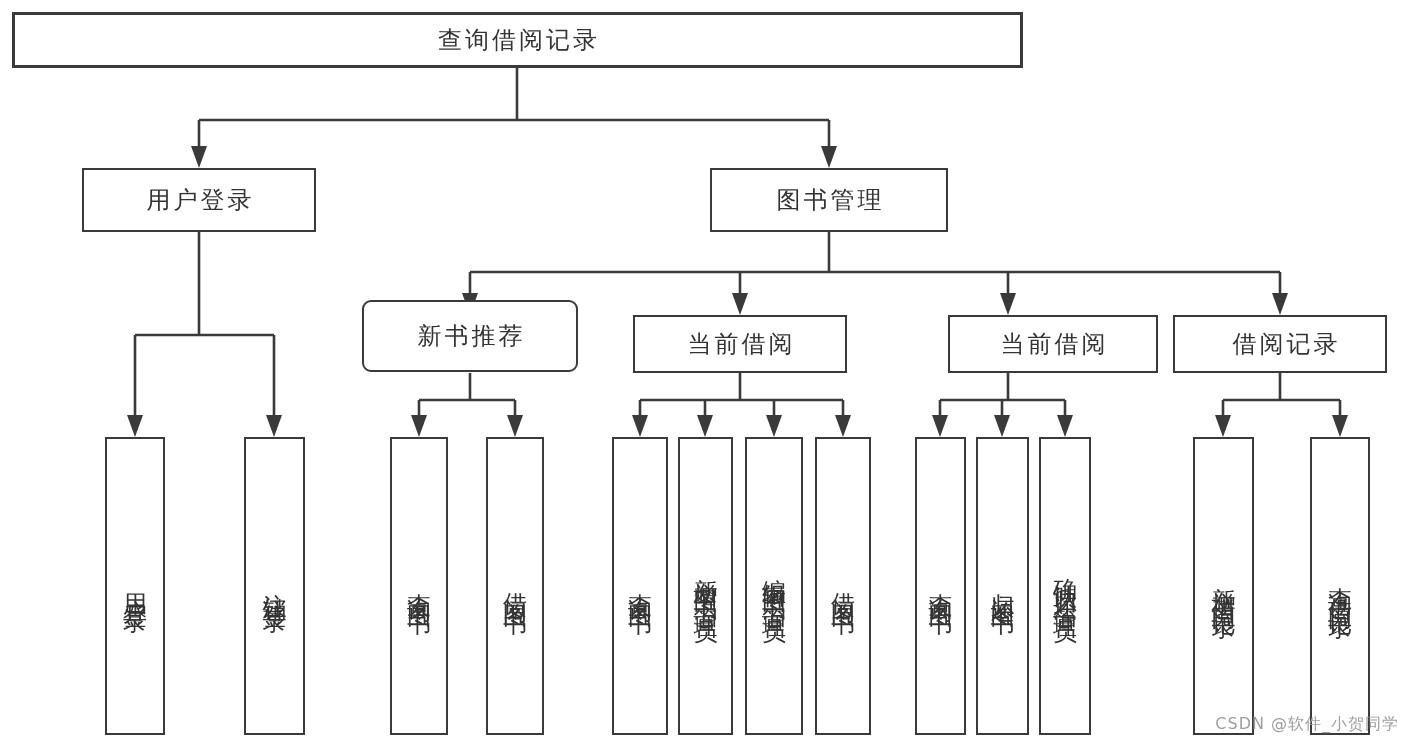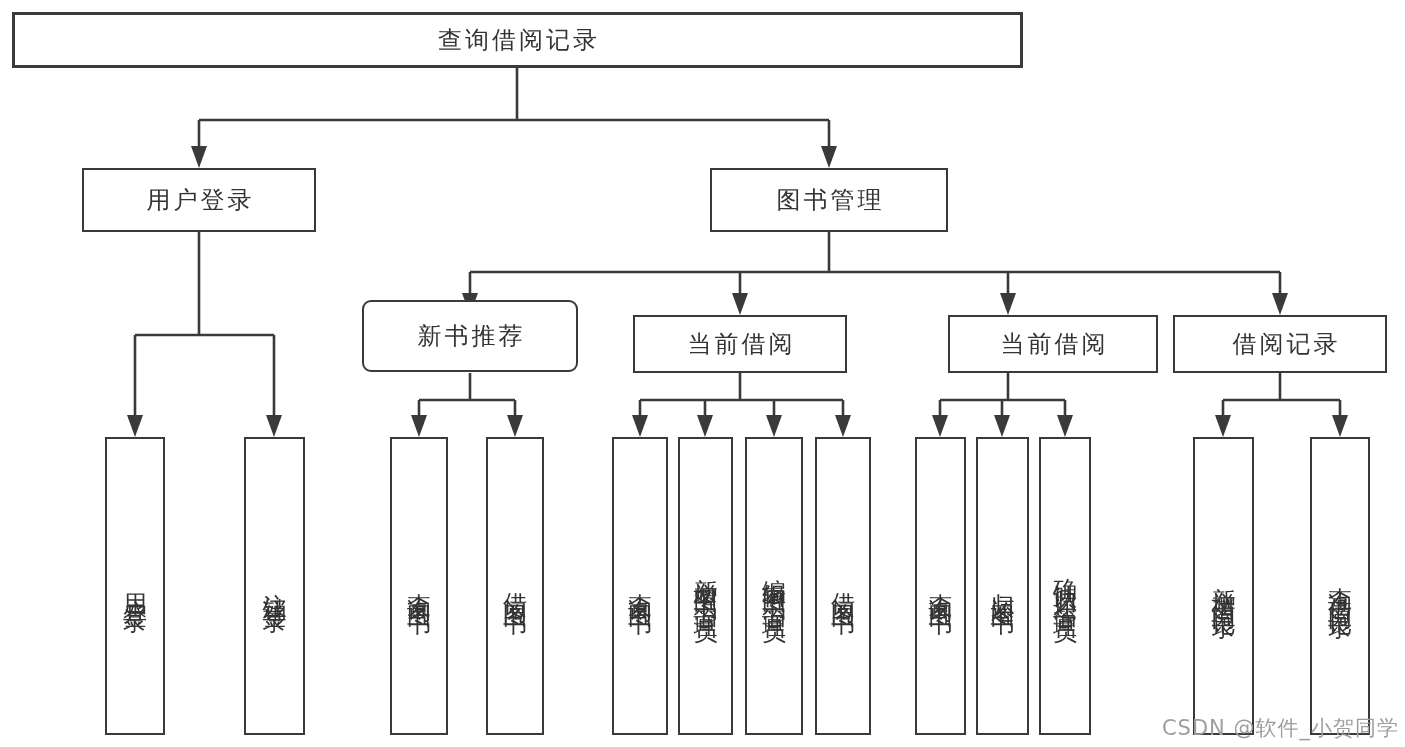--- a/index.html
+++ b/index.html
@@ -31,21 +31,21 @@
     letter-spacing:0;text-indent:0;
   }
   .vnode span{
     writing-mode:vertical-rl;
     text-orientation:mixed;
     letter-spacing:6px;
     line-height:1;
   }
   .watermark{
     position:absolute;right:6px;top:714px;z-index:3;
-    font-size:21px;letter-spacing:1px;
+    font-size:16px;letter-spacing:1px;
     color:var(--watermark);
     white-space:nowrap;
   }
 </style>
 </head>
 <body>
 
 <svg class="connector-layer" viewBox="0 0 1405 747" xmlns="http://www.w3.org/2000/svg">
   <g stroke="#3a3a3a" stroke-width="2.6" fill="none">
     <path d="M517,68 V120 M199,120 H829 M199,120 V146 M829,120 V146"></path>

